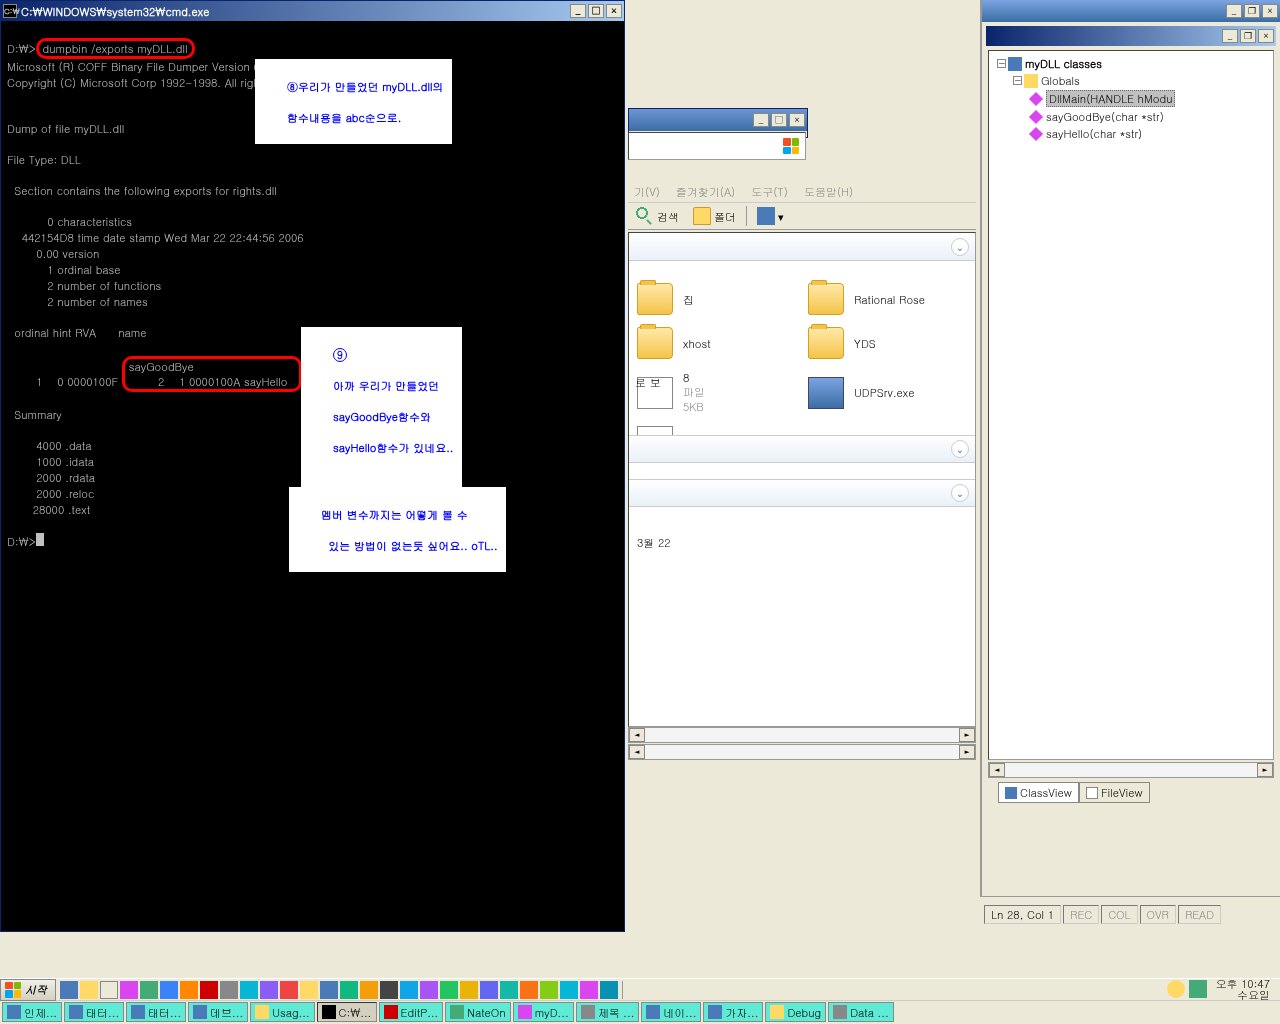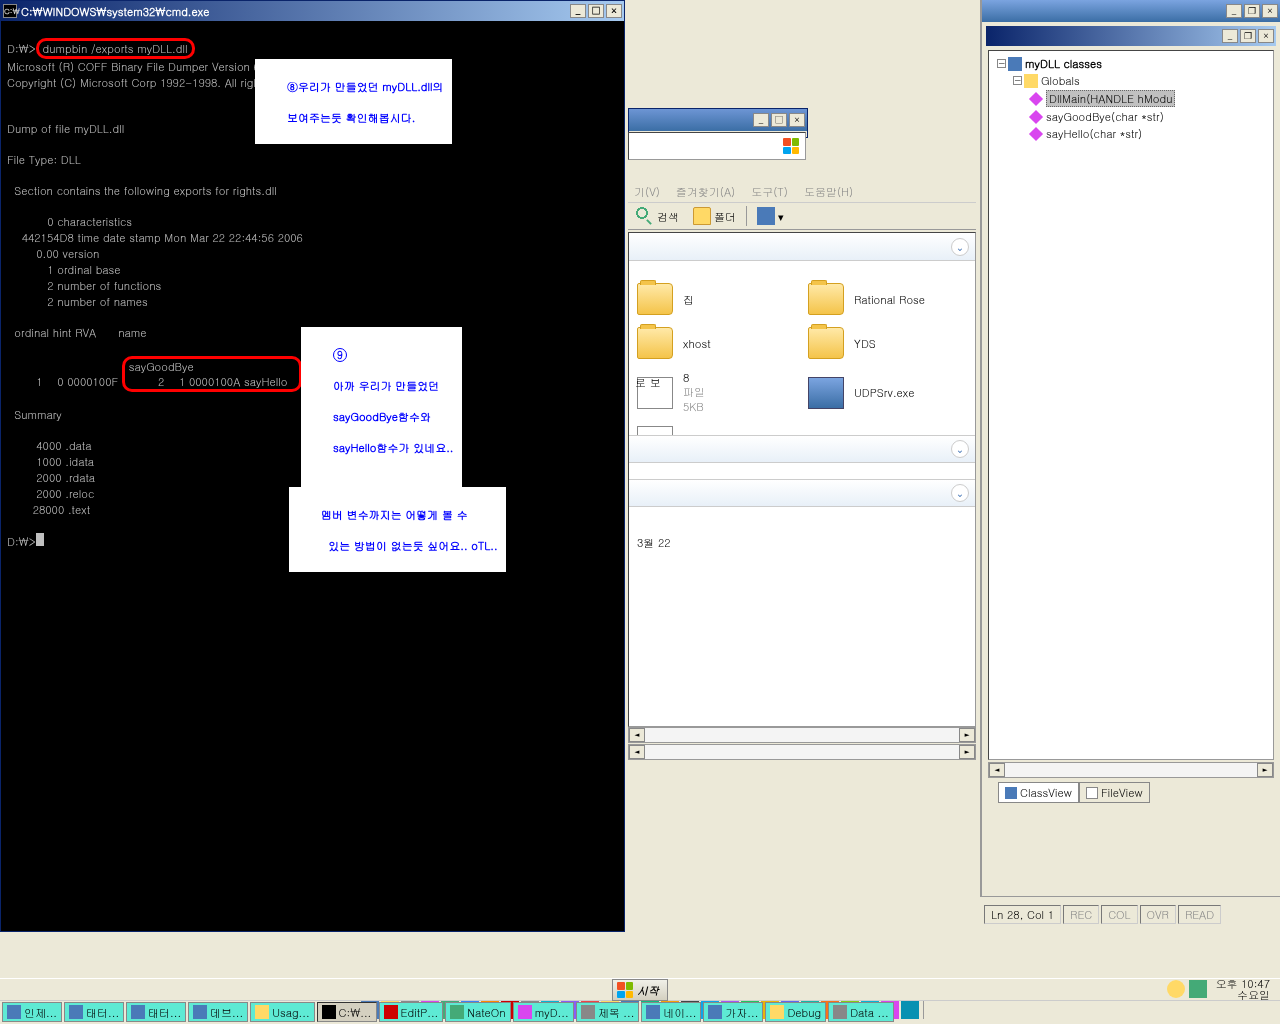--- a/index.html
+++ b/index.html
@@ -75,21 +75,21 @@
 
 .file-pane-header2 { background: linear-gradient(to bottom, #fff, #e8f0f8); height: 28px; border-top: 1px solid #ccc; border-bottom: 1px solid #ccc; display: flex; justify-content: flex-end; align-items: center; padding-right: 6px; position: absolute; top: 202px; width: 100%; }
 .file-pane-header3 { background: linear-gradient(to bottom, #fff, #e8f0f8); height: 28px; border-top: 1px solid #ccc; border-bottom: 1px solid #ccc; display: flex; justify-content: flex-end; align-items: center; padding-right: 6px; position: absolute; top: 246px; width: 100%; }
 .date-text { position: absolute; top: 302px; left: 8px; font-size: 11px; }
 
 
 .exp-hscroll { position: absolute; left: 628px; bottom: 281px; width: 348px; height: 16px; background: #ece9d8; display: flex; border: 1px solid #999; }
 
 
 .taskbar { position: absolute; bottom: 0; left: 0; width: 1280px; height: 46px; background: #ece9d8; border-top: 1px solid #fff; }
-.taskbar-row1 { height: 22px; display: flex; align-items: center; border-bottom: 1px solid #ccc; flex-direction: column; }
+.taskbar-row1 { height: 22px; display: flex; align-items: center; border-bottom: 1px solid #ccc; }
 .start-btn { background: linear-gradient(to bottom, #f0f0e8, #d4d0c0); border: 1px solid #888; padding: 2px 8px 2px 4px; display: flex; align-items: center; gap: 4px; font-weight: bold; font-size: 11px; font-style: italic; }
 .start-flag { width: 16px; height: 16px; display: grid; grid-template-columns: 1fr 1fr; grid-template-rows: 1fr 1fr; gap: 1px; }
 .sf { border-radius: 1px; }
 .sf1 { background: #f25022; } .sf2 { background: #7fba00; } .sf3 { background: #00a4ef; } .sf4 { background: #ffb900; }
 .ql-icons { display: flex; gap: 2px; padding: 0 4px; border-right: 1px solid #999; }
 .ql { width: 18px; height: 18px; border: 1px solid transparent; }
 .tray-time { font-size: 11px; text-align: right; line-height: 11px; padding: 0 4px; }
 .taskbar-row2 { height: 22px; display: flex; align-items: center; padding: 0 2px; gap: 2px; }
 .task-btn { background: #5eead4; border: 1px solid #888; padding: 2px 4px; display: flex; align-items: center; gap: 3px; font-size: 11px; height: 20px; min-width: 60px; }
 .task-btn.active { background: #d4d0c0; border: 1px inset #888; }
@@ -118,21 +118,21 @@
 <span>Copyright (C) Microsoft Corp 1992-1998. All rights reserved.</span>
 
 
 <span>Dump of file myDLL.dll</span>
 
 <span>File Type: DLL</span>
 
 <span>  Section contains the following exports for rights.dll</span>
 
 <span>           0 characteristics</span>
-<span>    442154D8 time date stamp Mon Mar 22 22:44:56 2006</span>
+<span>    442154D8 time date stamp Wed Mar 22 22:44:56 2006</span>
 <span>        0.00 version</span>
 <span>           1 ordinal base</span>
 <span>           2 number of functions</span>
 <span>           2 number of names</span>
 
 <span>  ordinal hint RVA      name</span>
 
 <span>        1    0 0000100F </span><span class="highlight-red" style="padding:0 4px"><span>sayGoodBye</span>
 <span>        2    1 0000100A </span><span>sayHello</span>  </span>
 
@@ -141,21 +141,21 @@
 <span>        4000 .data</span>
 <span>        1000 .idata</span>
 <span>        2000 .rdata</span>
 <span>        2000 .reloc</span>
 <span>       28000 .text</span>
 
 <span>D:\&gt;</span><span class="cursor-blink"></span>
 
     <div class="annotation-box" style="top:8px; left:254px;margin-top:30px;">
       <span>⑧우리가 만들었던 myDLL.dll의</span><br>
-      <span>보여주는듯 확인해봅시다.</span>
+      <span>함수내용을 abc순으로.</span>
     </div>
     <div class="annotation-box" style="top:306px; left:300px;">
       <span class="circle-num">9</span><br>
       <span>아까 우리가 만들었던</span><br>
       <span>sayGoodBye함수와</span><br>
       <span>sayHello함수가 있네요..</span><br><br>
       <span>(아마도 abc순으로</span><br>
       <span>        보여주는듯..)</span>
     </div>
     <div class="annotation-box" style="top:466px; left:288px;">

